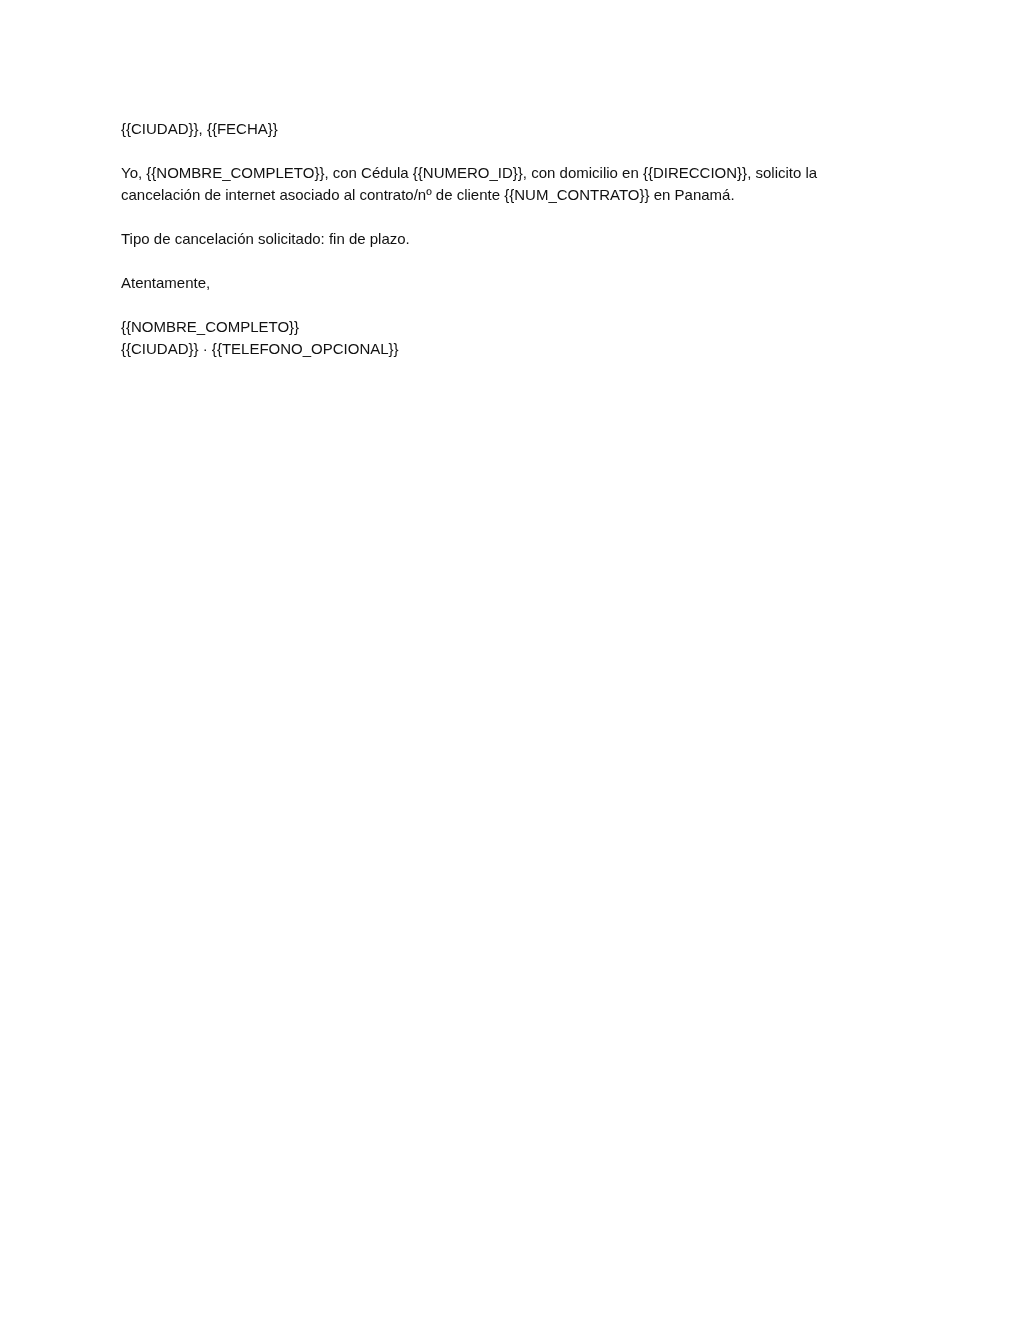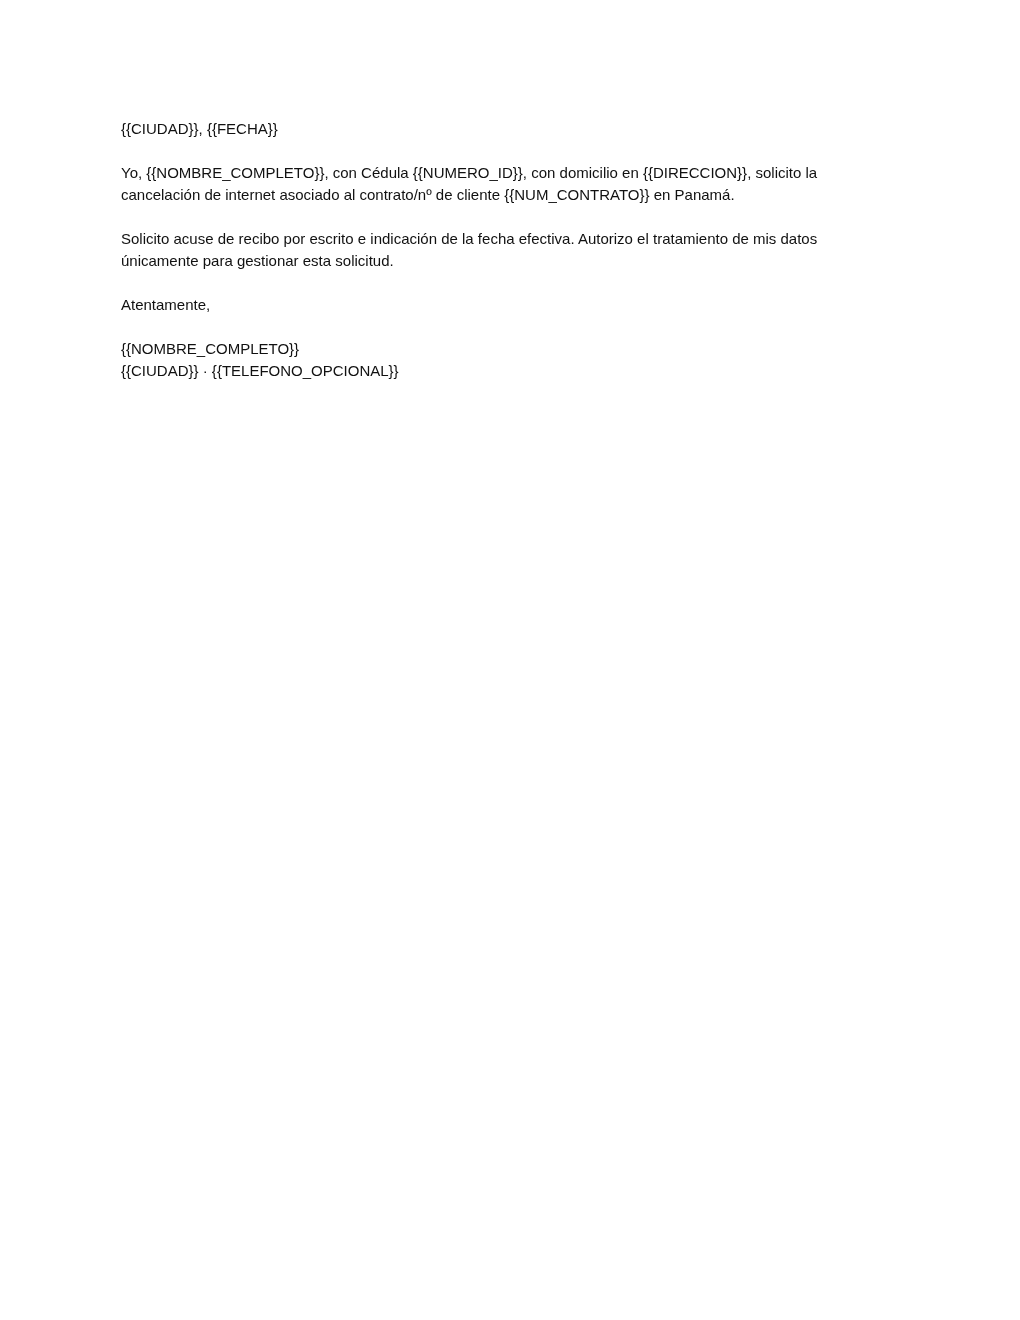--- a/index.html
+++ b/index.html
@@ -37,24 +37,24 @@
 
   <p class="para">
     <span class="line">{{CIUDAD}}, {{FECHA}}</span>
   </p>
 
 
   <p class="para">
     <span class="line">Yo, {{NOMBRE_COMPLETO}}, con Cédula {{NUMERO_ID}}, con domicilio en {{DIRECCION}}, solicito la cancelación de internet asociado al contrato/nº de cliente {{NUM_CONTRATO}} en Panamá.</span>
   </p>
 
+  <p class="para">
+    <span class="line">Tipo de cancelación solicitado: fin de plazo.</span>
+  </p>
 
-  <p class="para">
-    <span class="line">Solicito acuse de recibo por escrito e indicación de la fecha efectiva. Autorizo el tratamiento de mis datos únicamente para gestionar esta solicitud.</span>
-  </p>
 
 
   <p class="para">
     <span class="line">Atentamente,</span>
   </p>
 
   <p class="para">
     <span class="line">{{NOMBRE_COMPLETO}}</span><br>
     <span class="line">{{CIUDAD}} · {{TELEFONO_OPCIONAL}}</span>
   </p>

